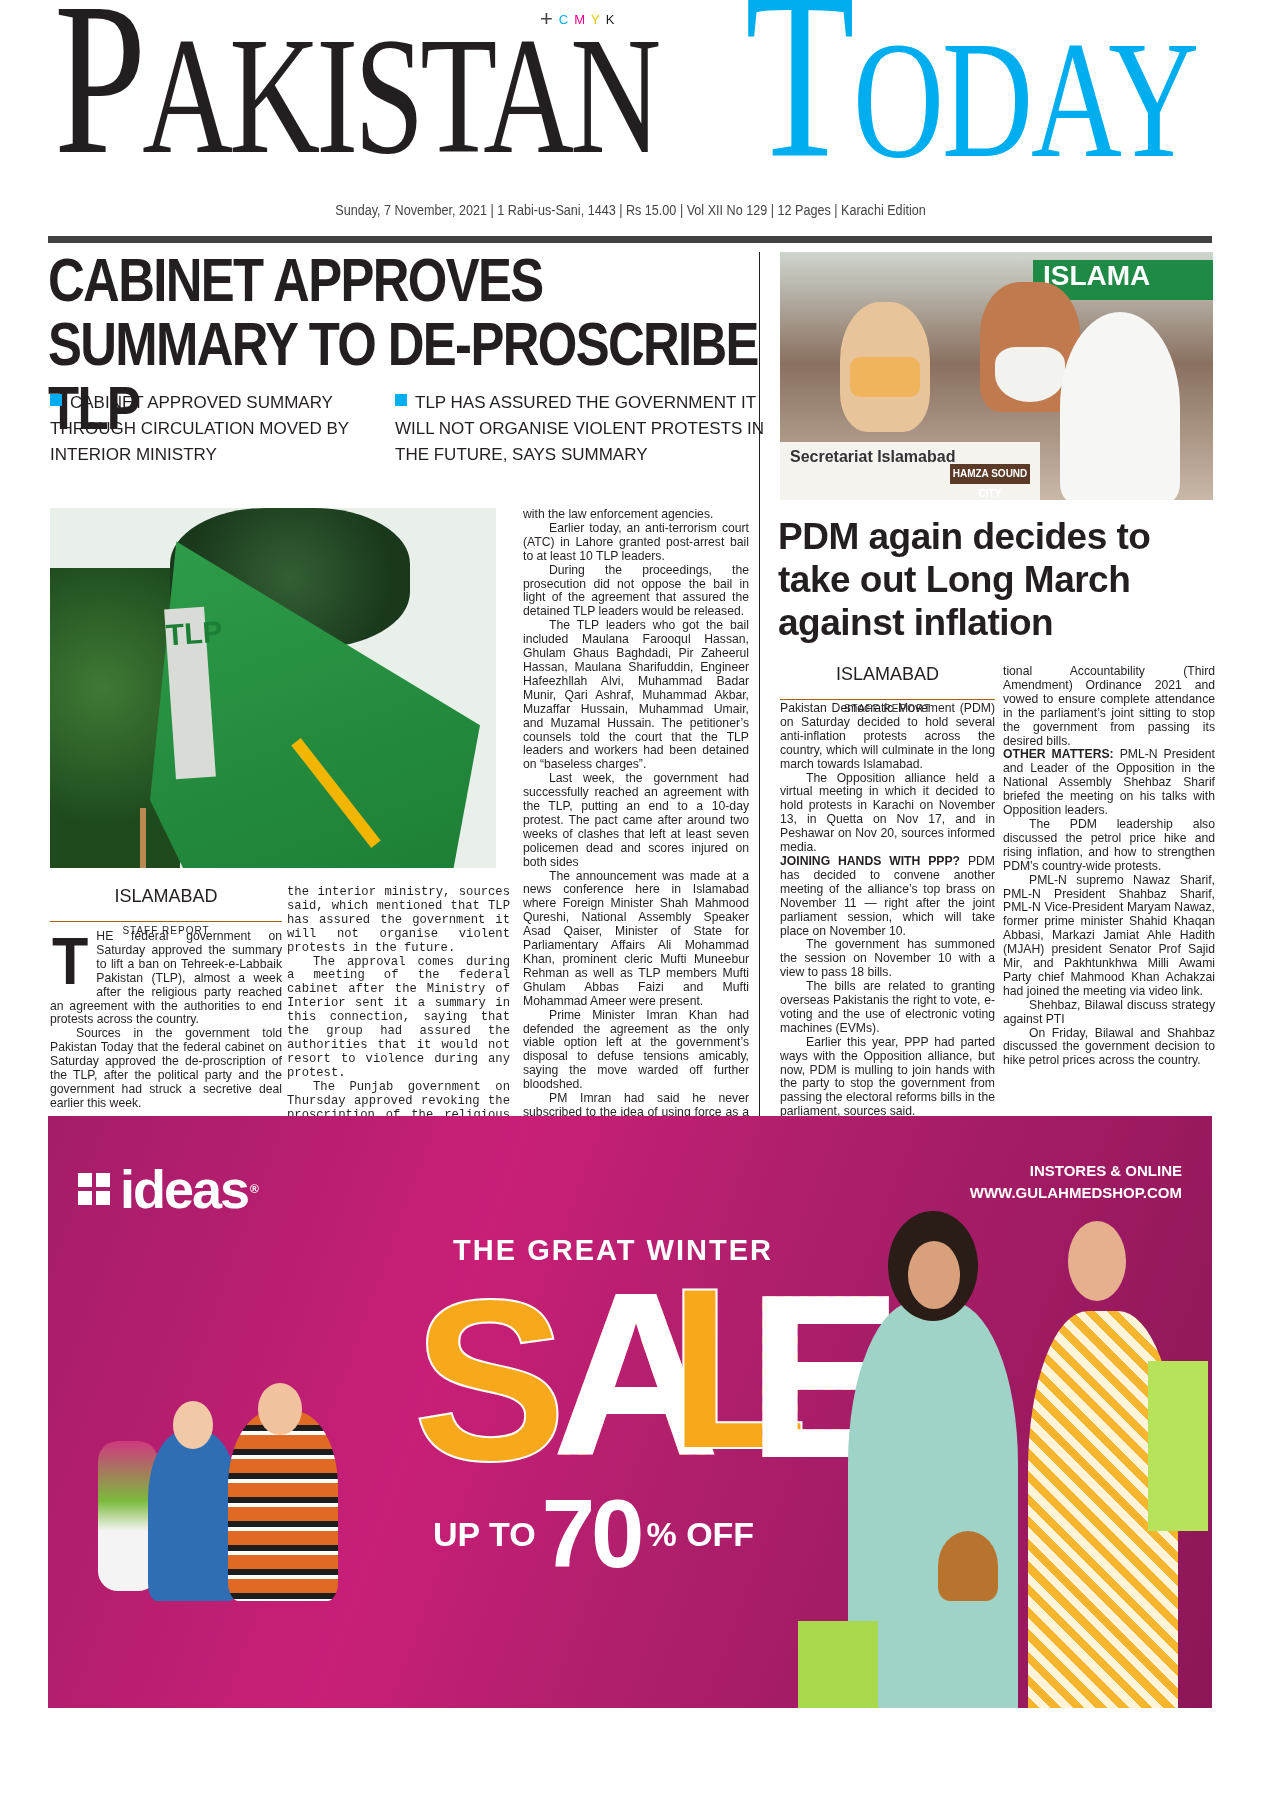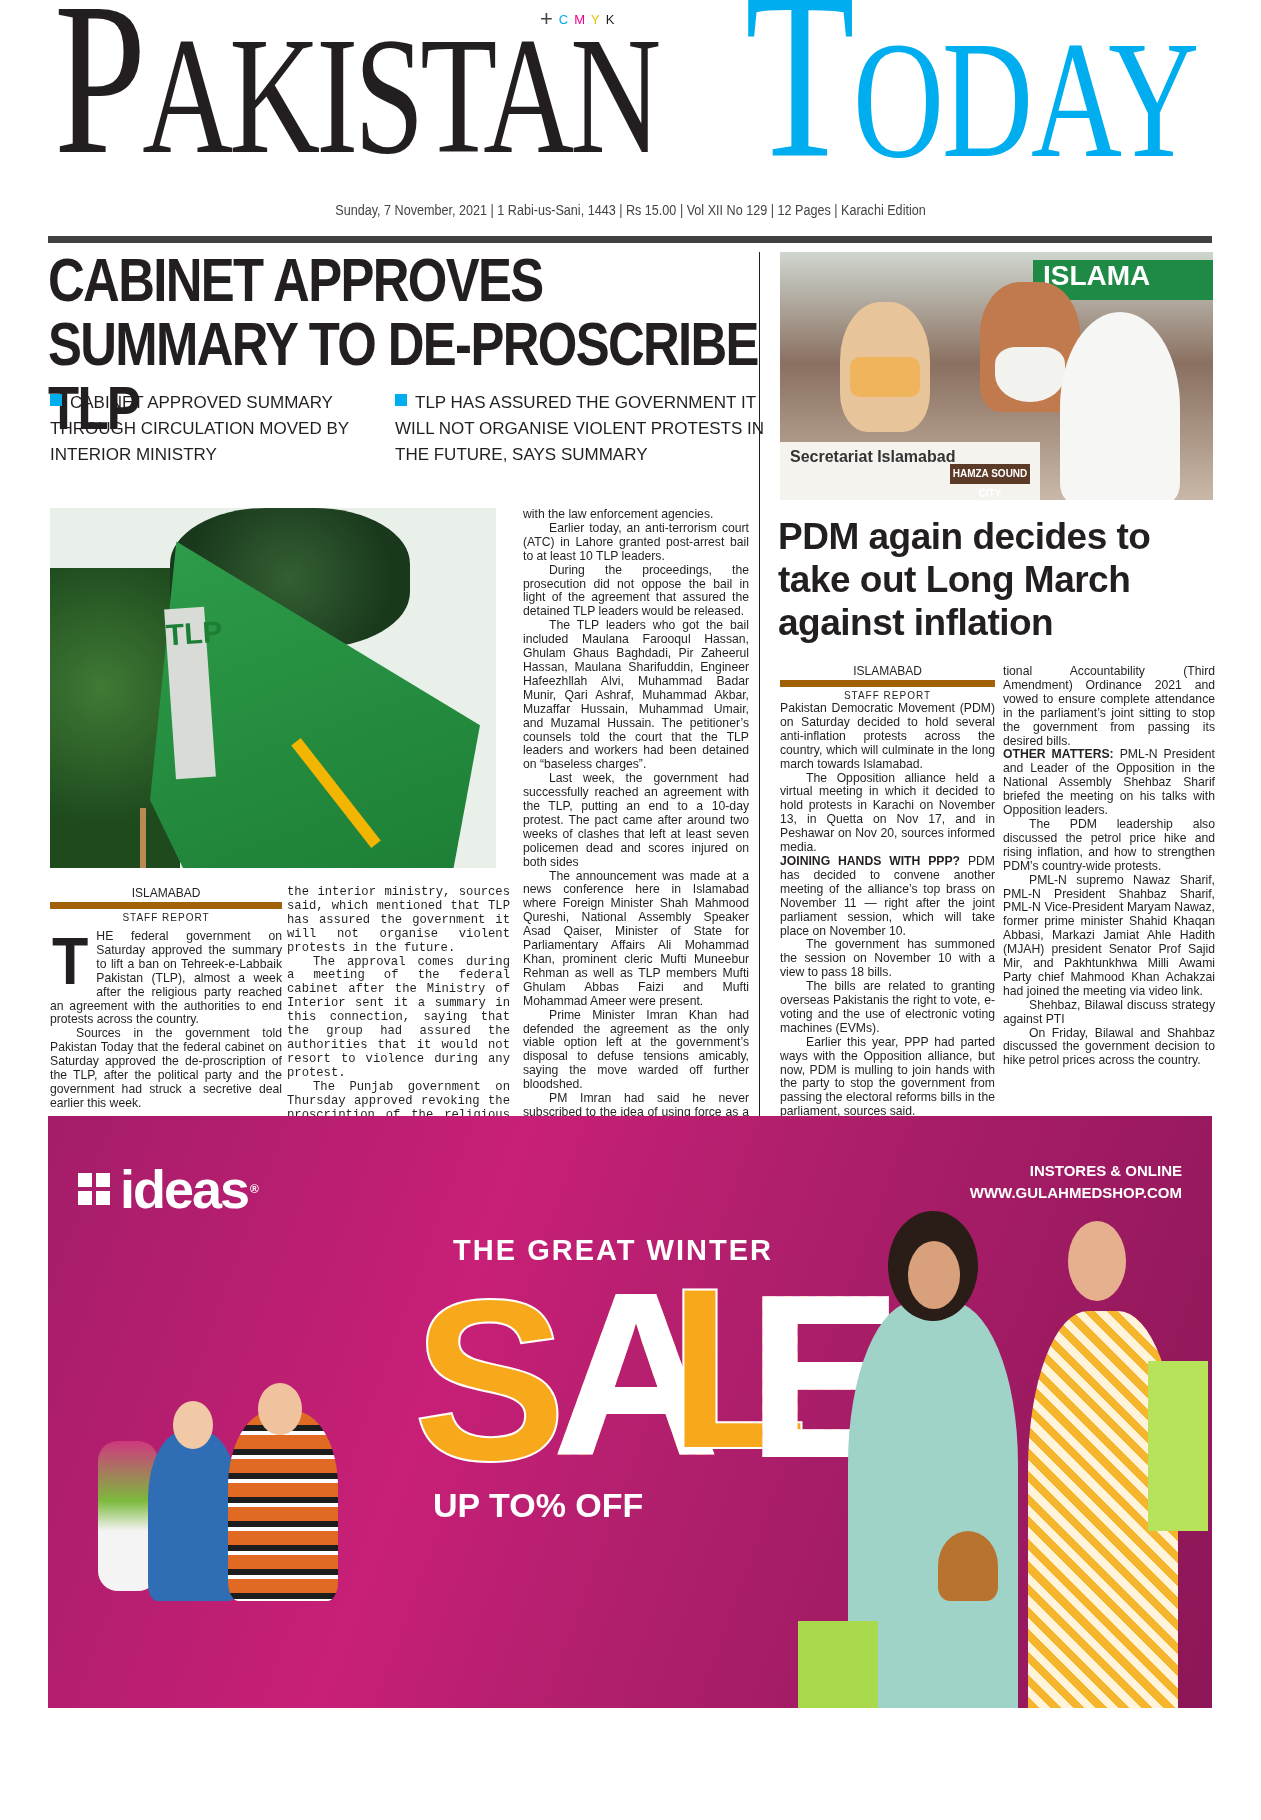--- a/index.html
+++ b/index.html
@@ -23,21 +23,21 @@
   .bullet-1 { left:50px; }
   .bullet-2 { left:395px; width:370px; }
   .photo-flag { left:50px; top:508px; width:446px; height:360px; background:#e9f0ea; overflow:hidden; }
   .photo-flag .tree { position:absolute; left:0; top:60px; width:130px; height:300px; background:radial-gradient(circle at 40% 40%, #3f7a35, #1e4a1e 70%); }
   .photo-flag .tree2 { position:absolute; left:120px; top:0; width:240px; height:140px; background:radial-gradient(circle at 50% 50%, #335f33, #19381c 75%); border-radius:40%; }
   .photo-flag .flag { position:absolute; left:100px; top:20px; width:330px; height:340px; background:linear-gradient(160deg,#2e9d4a,#1d7f36); clip-path:polygon(8% 4%, 100% 58%, 92% 100%, 10% 100%, 0% 80%); }
   .photo-flag .tlp { position:absolute; left:120px; top:100px; width:40px; height:170px; background:#d9dcd6; color:#1d7f36; font-weight:bold; font-size:30px; line-height:52px; text-align:center; transform:rotate(-4deg); }
   .photo-flag .crane { position:absolute; left:280px; top:220px; width:12px; height:130px; background:#f2b500; transform:rotate(-38deg); }
   .photo-flag .pole { position:absolute; left:90px; top:300px; width:6px; height:60px; background:#b98b52; }
   .dateline-block { width:210px; text-align:center; }
-  .place { font-size:12px; color:#231f20; border-bottom:7px solid #a16207; padding-bottom:2px; font-family:"Liberation Sans Narrow","Liberation Sans", sans-serif; }
+  .place { font-size:18px; color:#231f20; border-bottom:1px solid #a16207; padding-bottom:14px; font-family:"Liberation Sans Narrow","Liberation Sans", sans-serif; }
   .byline { font-size:10px; font-weight:normal; letter-spacing:1px; margin-top:3px; }
   .col { font-size:12.2px; line-height:13.9px; text-align:justify; color:#231f20; }
   .col p { margin:0; text-indent:26px; }
   .col p.noindent { text-indent:0; }
   .dropcap { float:left; font-size:66px; line-height:54px; font-weight:bold; margin:4px 6px 0 0; font-family:"Liberation Sans", sans-serif; transform:scaleX(0.9); }
   .col1 { left:50px; top:886px; width:232px; }
   .col1-body { left:50px; top:930px; width:232px; }
   .col2 { left:287px; top:886px; width:223px;font-family:Liberation Mono, monospace; }
   .col3 { left:523px; top:508px; width:226px; }
   .photo-pdm { left:780px; top:252px; width:433px; height:248px; background:linear-gradient(180deg,#cfd6cf 0%, #8a7060 45%, #c9b8a8 100%); overflow:hidden; }
@@ -226,20 +226,21 @@
   </div>
   <div class="ad-great">THE GREAT WINTER</div>
   <div class="ad-sale">
     <span class="s">S</span>
     <span class="a">A</span>
     <span class="l">L</span>
     <span class="e">E</span>
   </div>
   <div class="ad-upto">
     <span class="sm">UP TO</span>
+    <span class="num">70</span>
     <span class="sm">% OFF</span>
   </div>
   <div class="women">
     <div class="w1"></div>
     <div class="h1"></div>
     <div class="f1"></div>
     <div class="w2"></div>
     <div class="f2"></div>
     <div class="bag"></div>
     <div class="sb1"></div>

